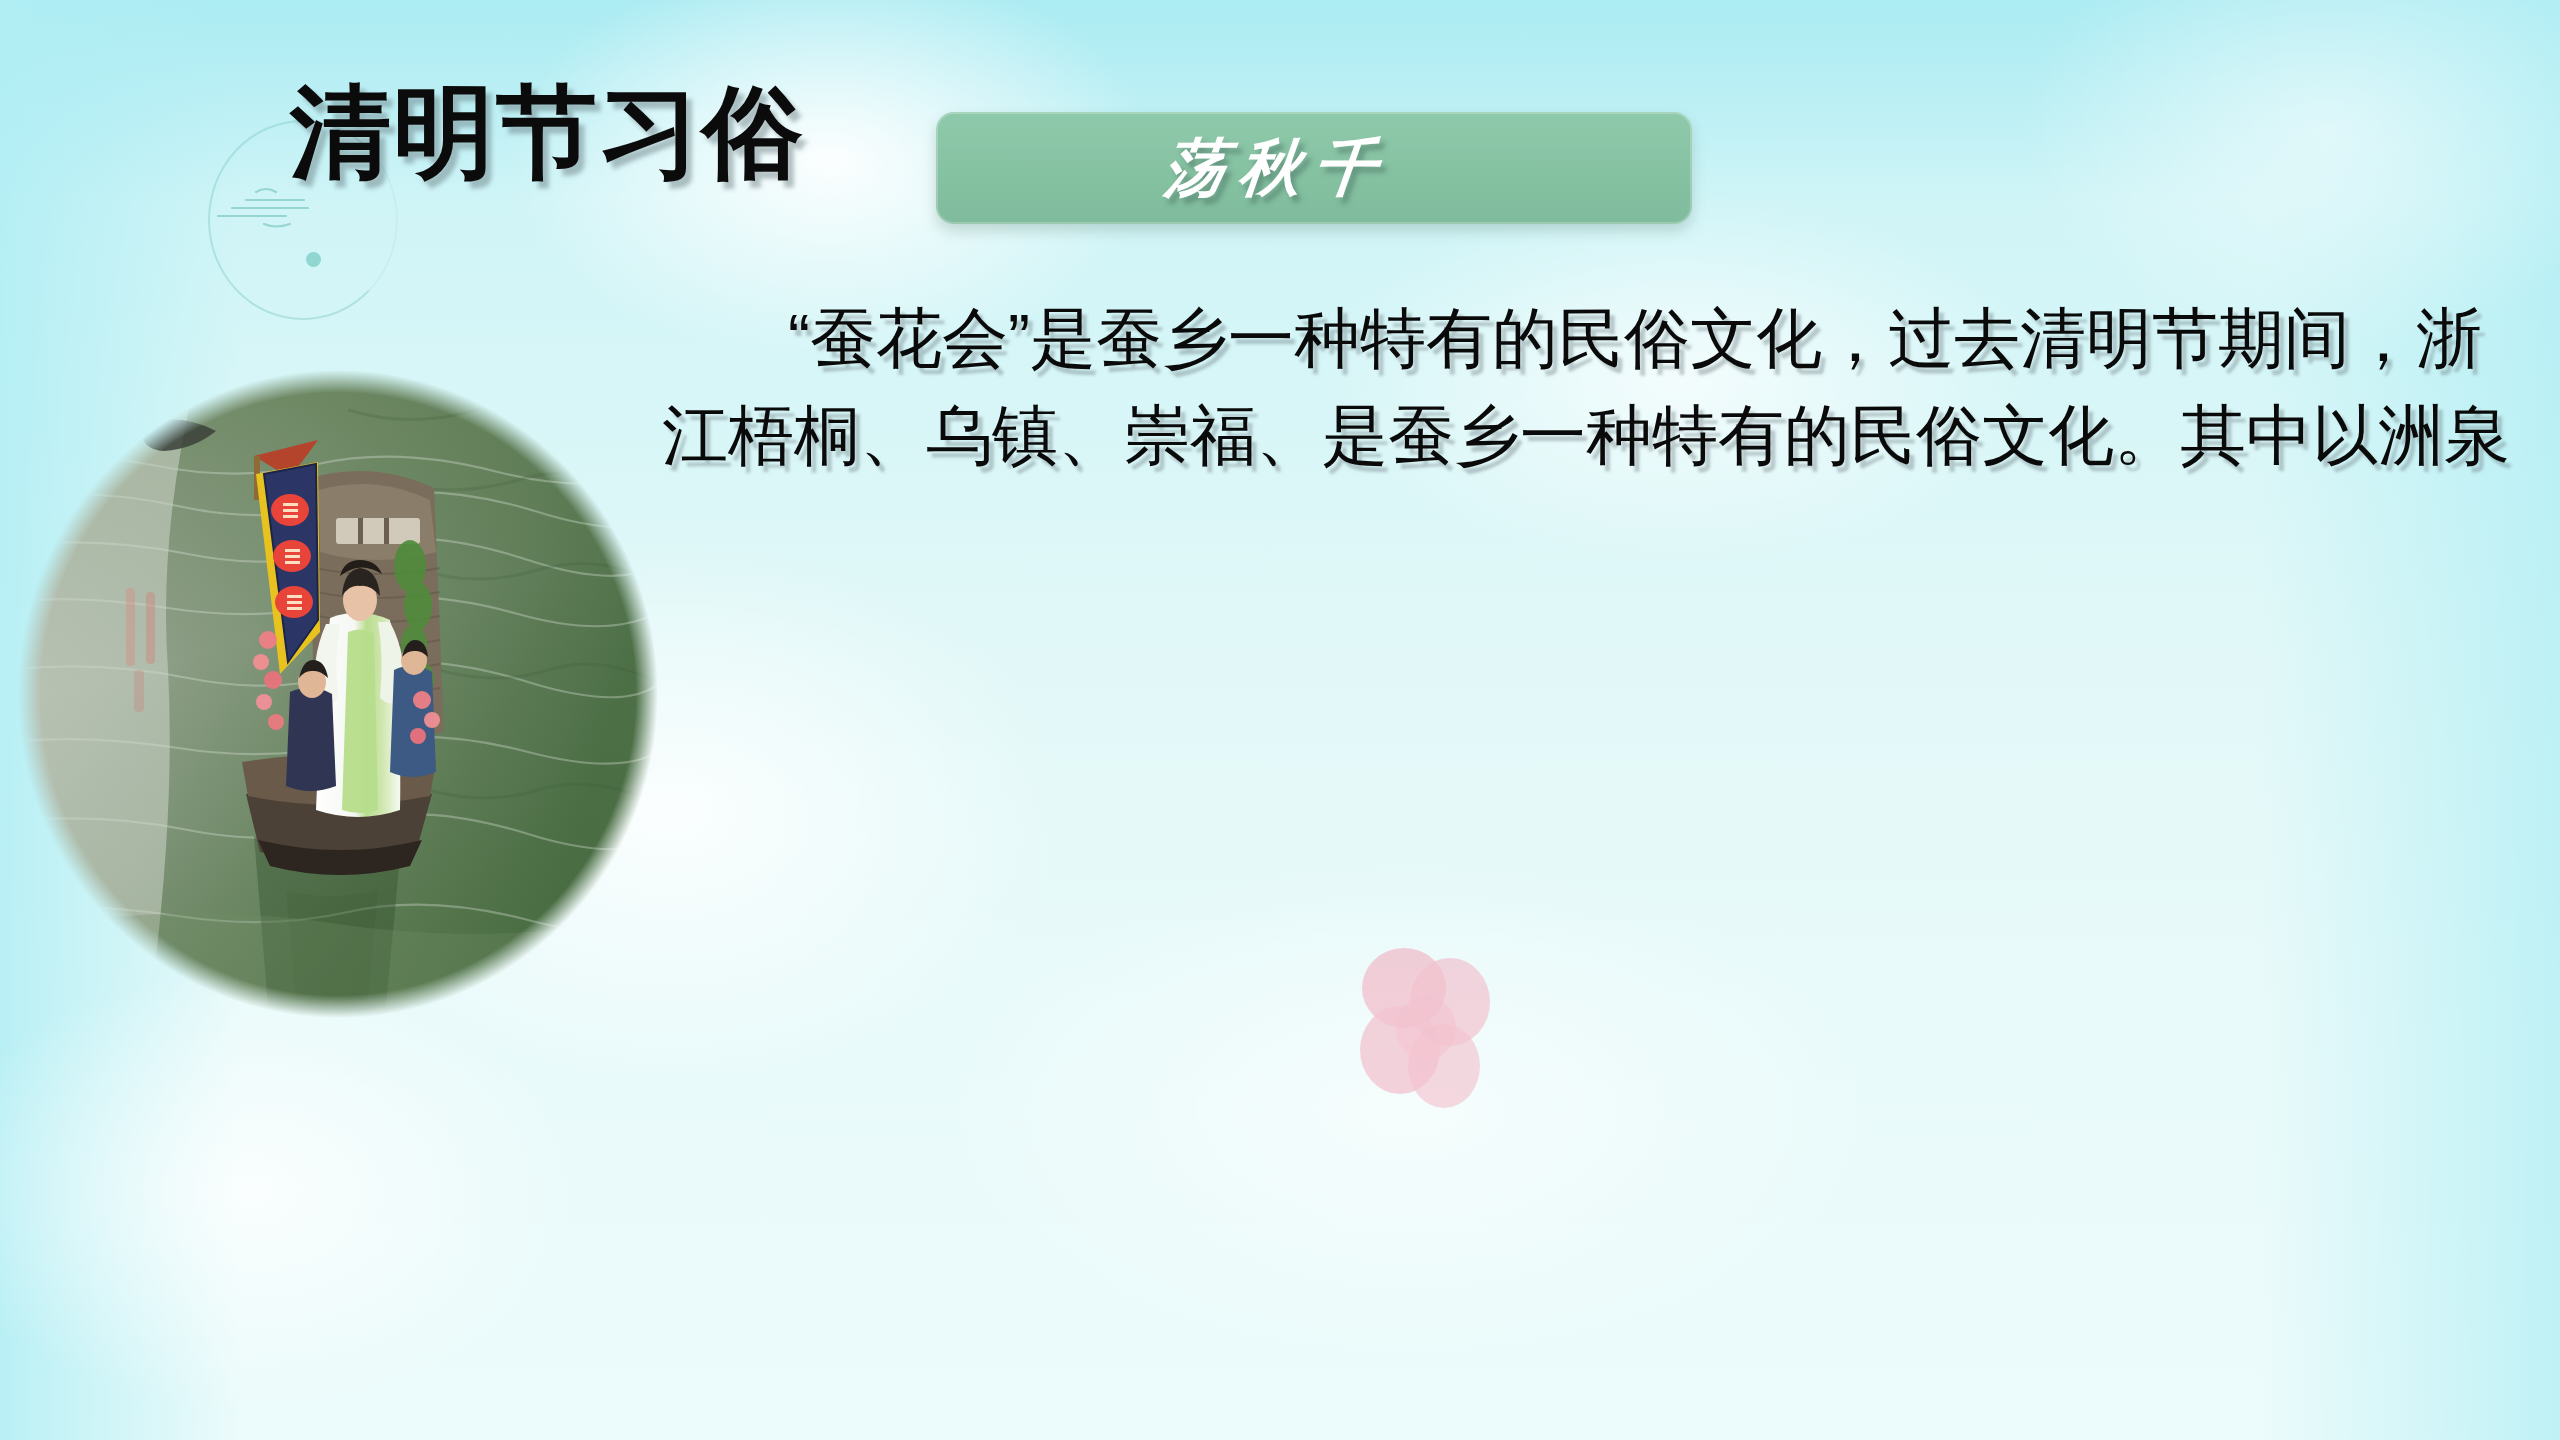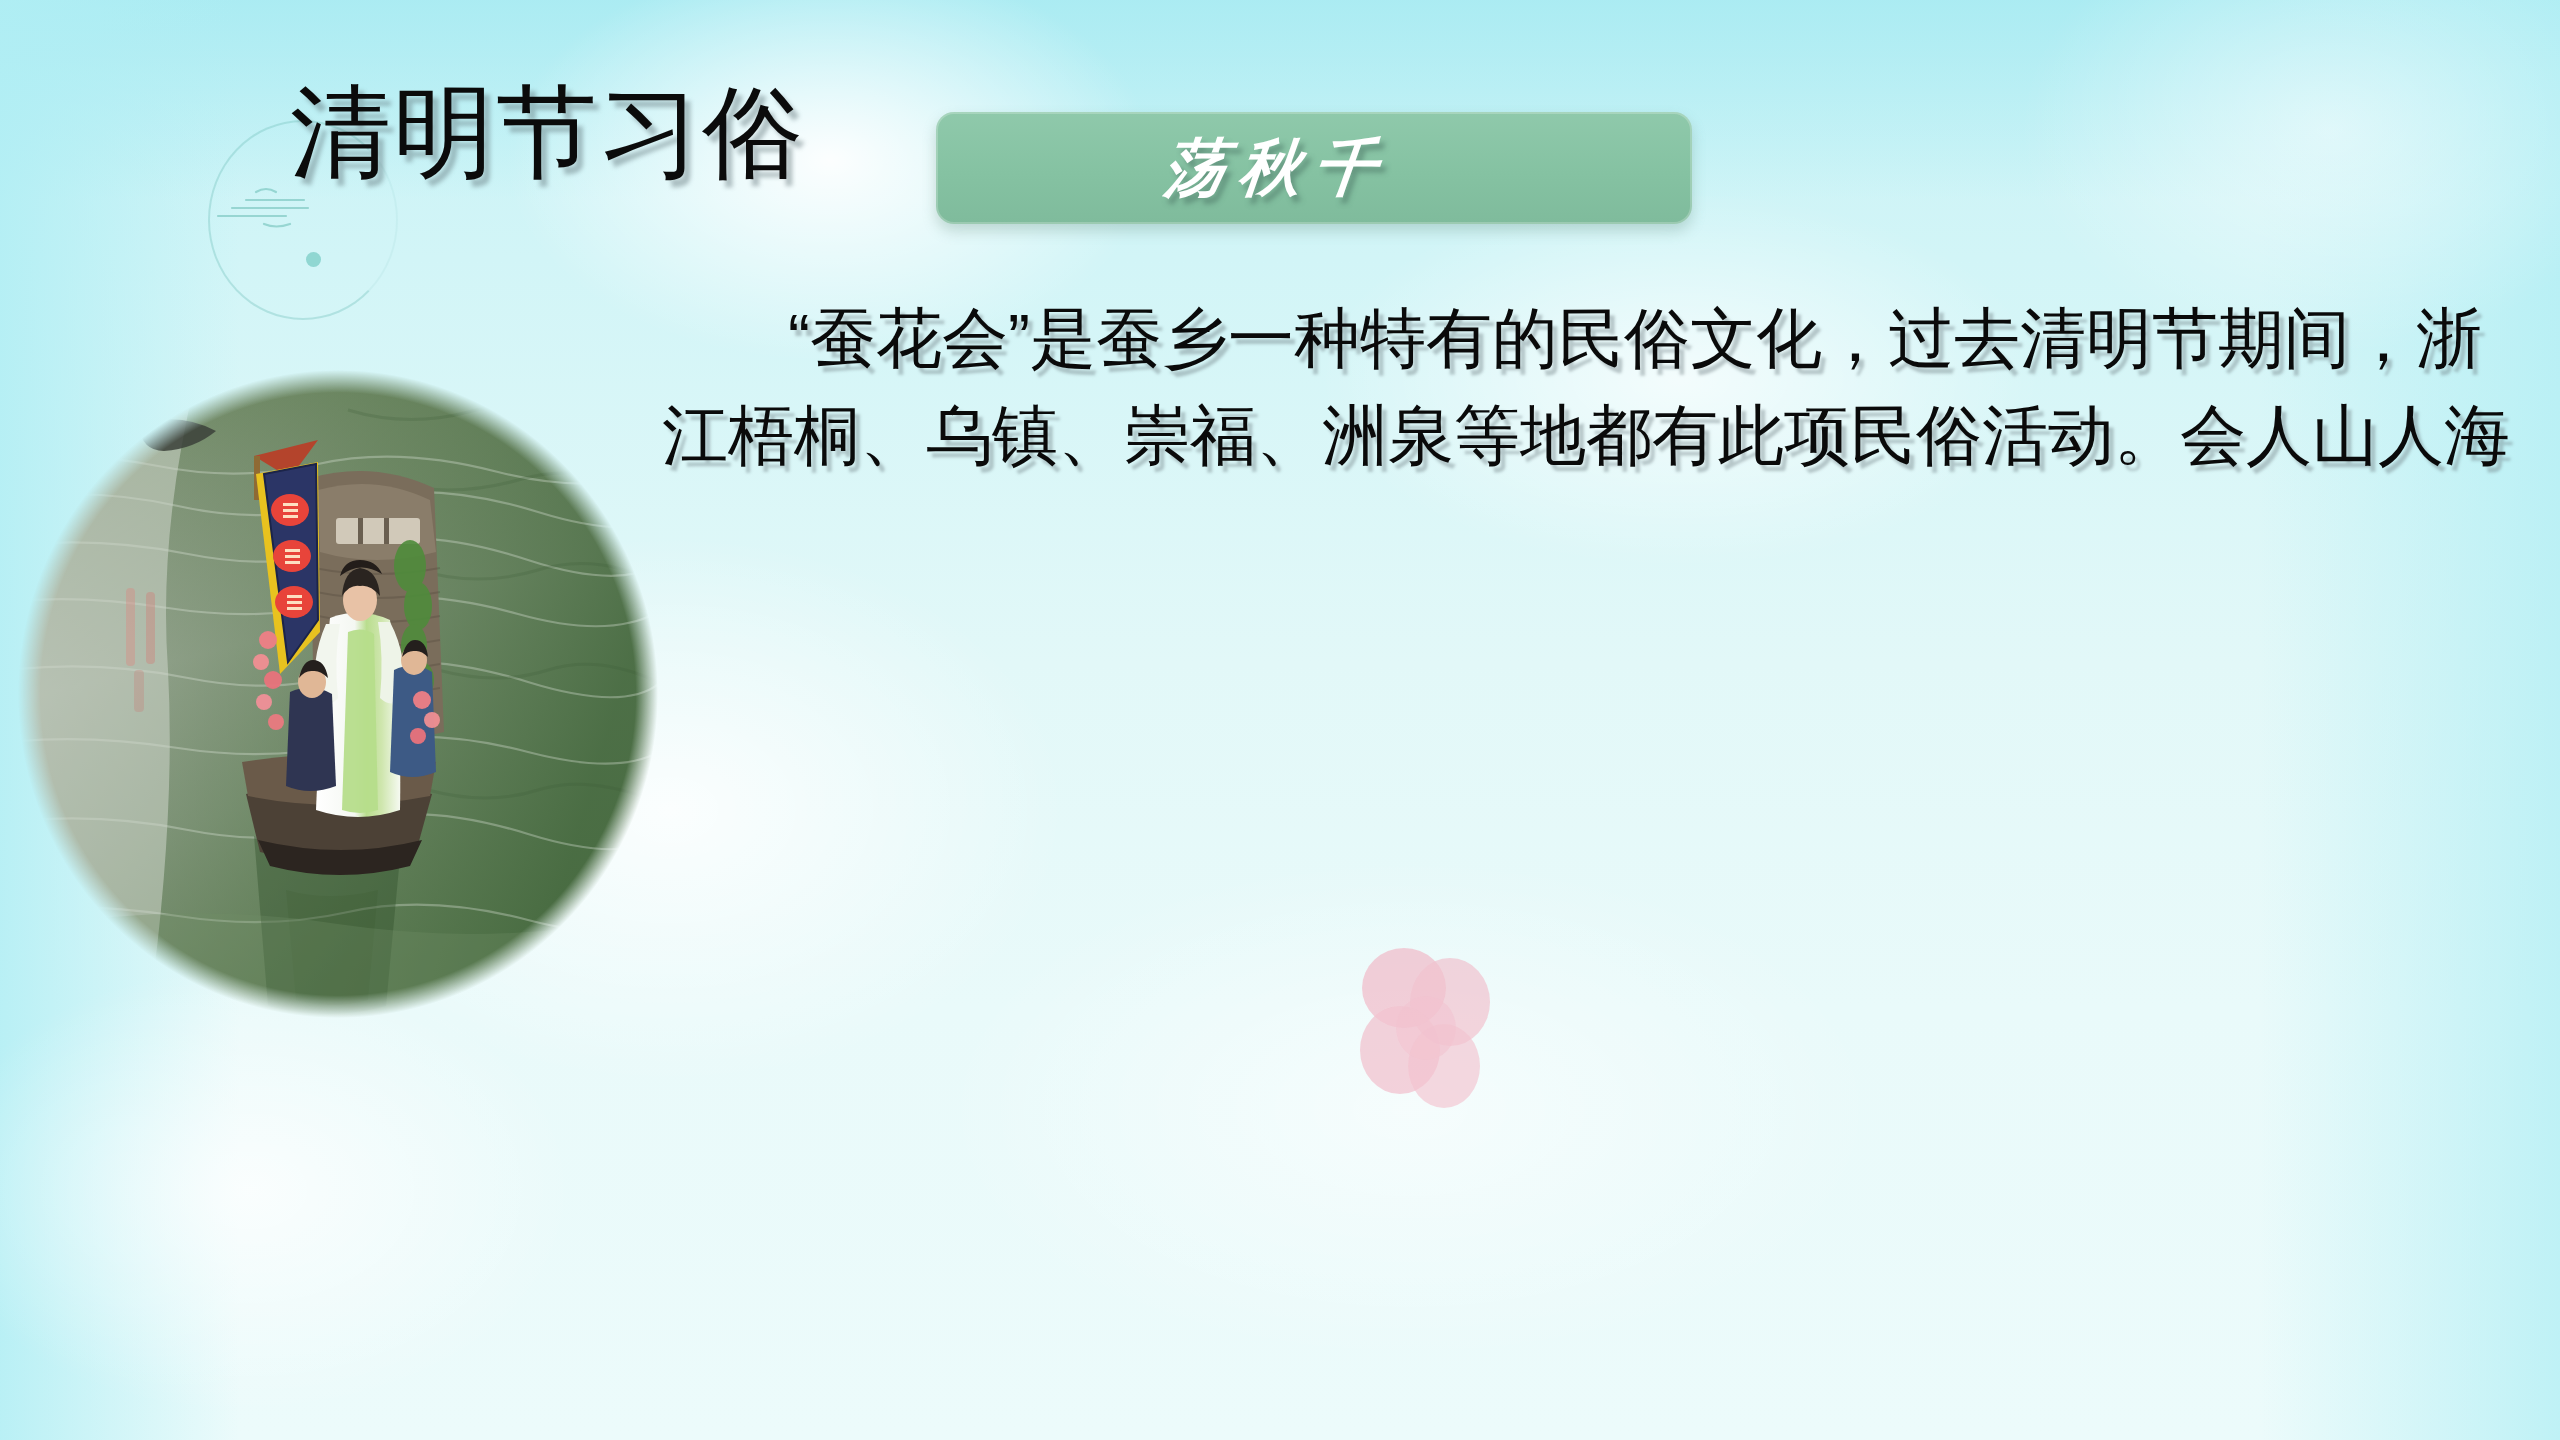--- a/index.html
+++ b/index.html
@@ -99,21 +99,21 @@
             mask-image: radial-gradient(closest-side, #000 93%, rgba(0,0,0,0) 100%);
   }
   .photo-circle svg { display:block; width:100%; height:100%; }
 
   
   .title {
     position: absolute;
     left: 290px; top: 82px;
     font-size: 101px;
     line-height: 1.0;
-    font-weight: 400;
+    font-weight: 700;
     letter-spacing: 2px;
     color: #0b0b0b;
     text-shadow: 6px 7px 4px rgba(90,110,115,0.42);
     white-space: nowrap;
   }
   .badge {
     position: absolute;
     left: 936px; top: 112px;
     width: 756px; height: 112px;
     border-radius: 18px;
@@ -345,16 +345,16 @@
   </svg>
 
   <div class="title">清明节习俗</div>
 
   <div class="badge">
     <span class="badge-text">荡秋千</span>
   </div>
 
   <div class="body-copy">
     <div class="copy-line indent">“蚕花会”是蚕乡一种特有的民俗文化，过去清明节期间，浙</div>
-    <div class="copy-line">江梧桐、乌镇、崇福、洲泉等地都有此项民俗活动。会人山人海</div>
+    <div class="copy-line">江梧桐、乌镇、崇福、是蚕乡一种特有的民俗文化。其中以洲泉</div>
   </div>
 
 </div>
 
 </body></html>

